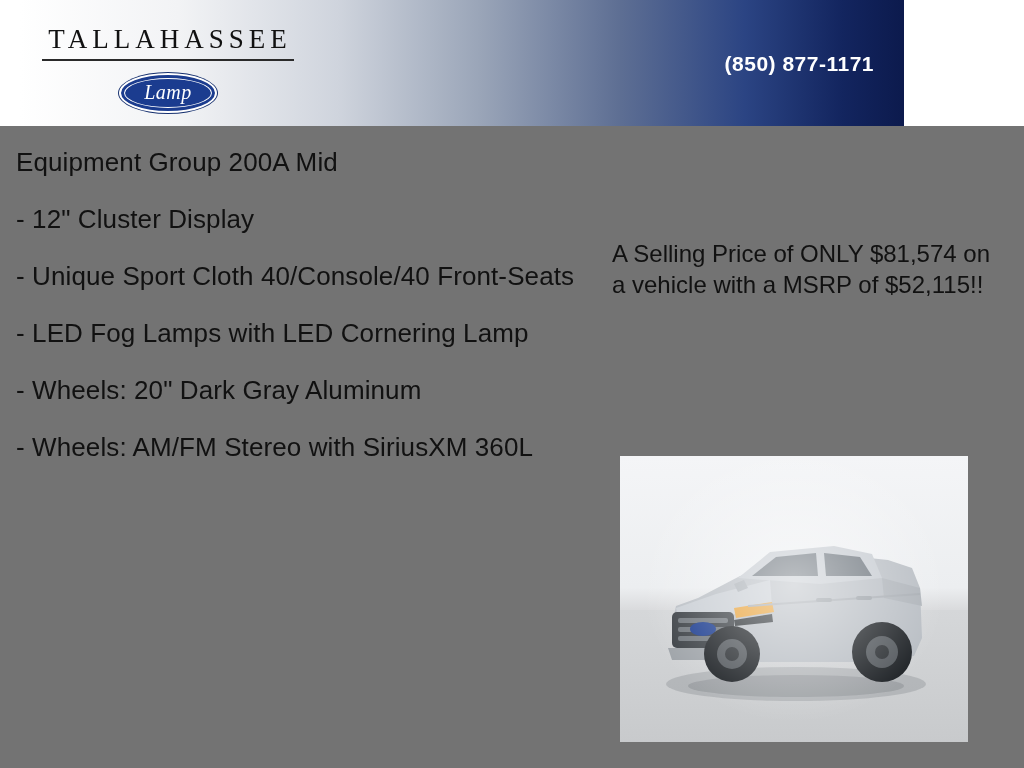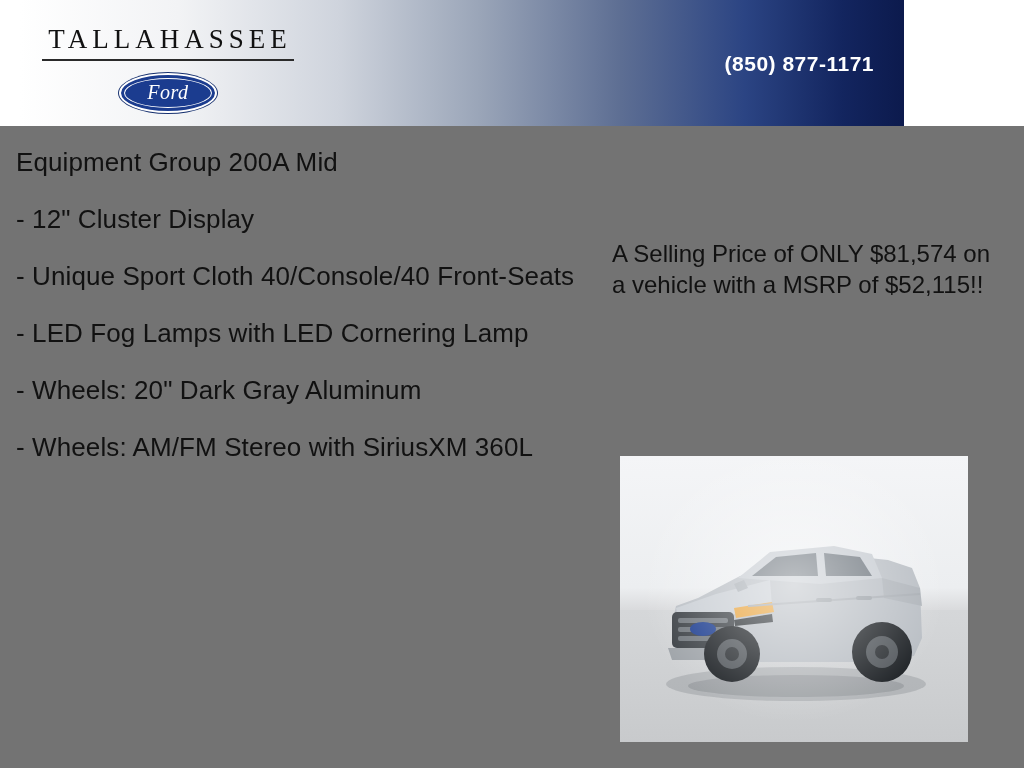--- a/index.html
+++ b/index.html
@@ -167,21 +167,21 @@
 
 <div id="page">
 
   <div id="header">
 
     <div id="brand-block">
       <div id="dealer-name">TALLAHASSEE</div>
       <div id="brand-rule"></div>
       <div id="ford-oval">
         <div class="inner-ring"></div>
-        <div class="word">Ford</div>
+        <div class="word">Lamp</div>
       </div>
     </div>
 
     <div id="phone">(850) 877-1171</div>
   </div>
 
   <div id="body">
 
     <div id="features">
       <div class="line">Equipment Group 200A Mid</div>

